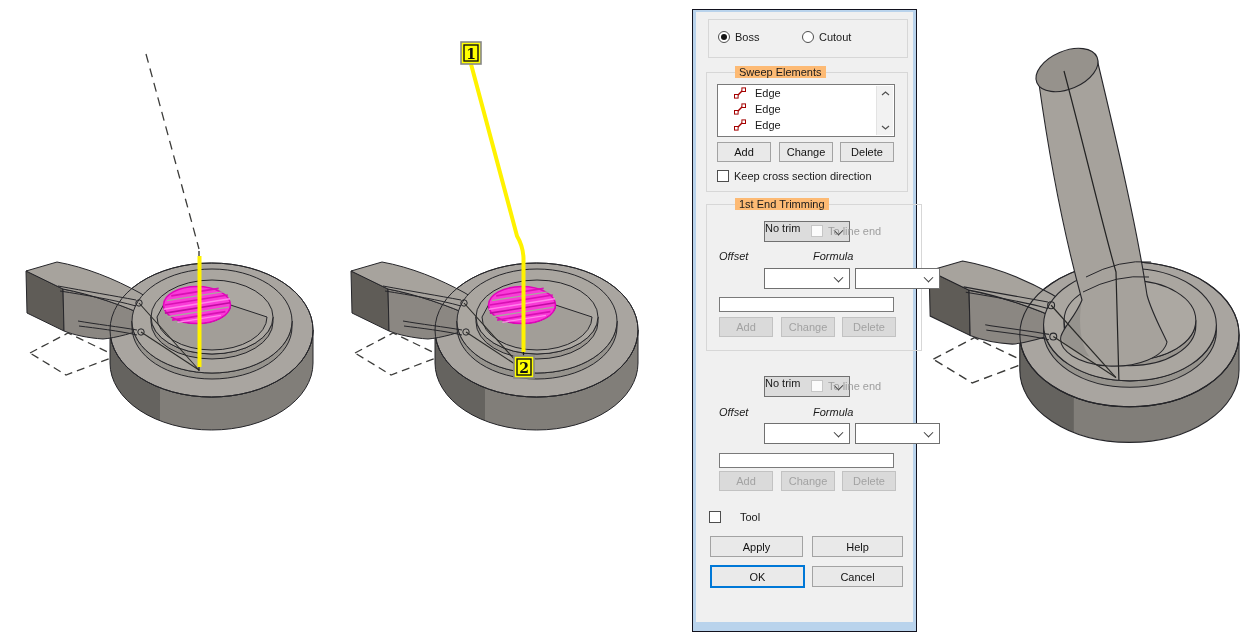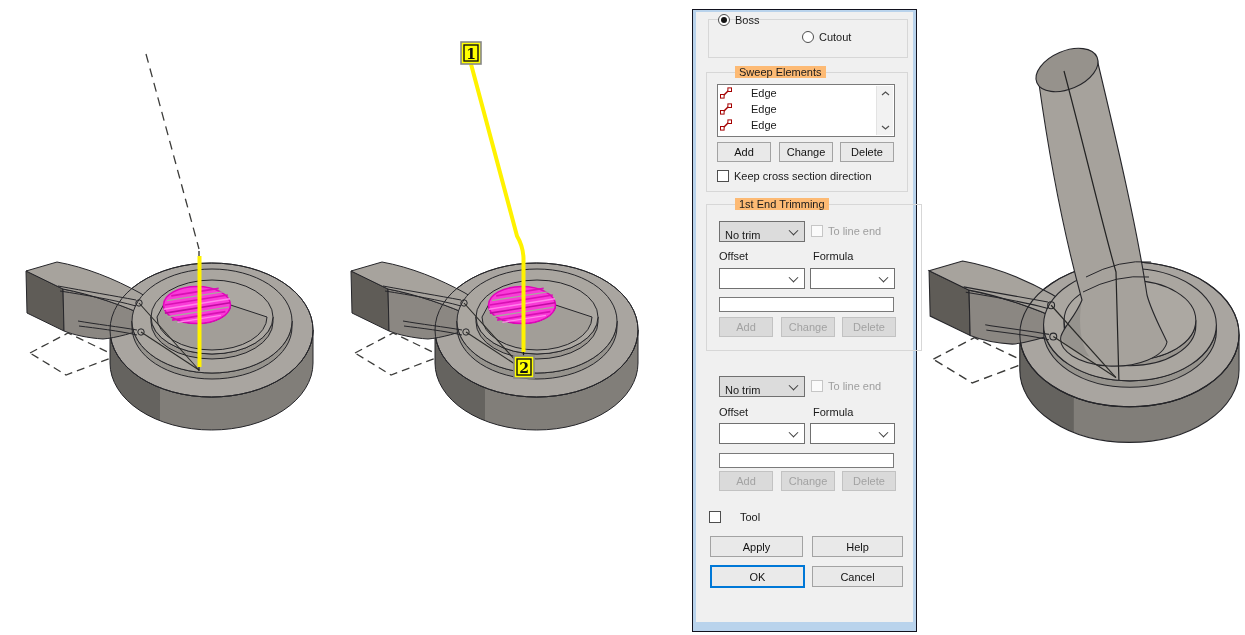--- a/index.html
+++ b/index.html
@@ -19,32 +19,32 @@
   .groupbox{position:absolute;box-sizing:border-box;border:1px solid #d7d7d7;}
   .grouplabel{position:absolute;top:-7px;left:28px;background:#fdba74;padding:0 4px;white-space:nowrap;}
   .radio-item{position:absolute;display:flex;align-items:center;gap:5px;}
   .radio{width:12px;height:12px;box-sizing:border-box;border:1px solid #4e4e4e;border-radius:50%;background:#fff;position:relative;flex:0 0 auto;}
   .radio.sel::after{content:"";position:absolute;inset:2px;background:#141414;border-radius:50%;}
   .cb{width:12px;height:12px;box-sizing:border-box;border:1px solid #4e4e4e;background:#fff;flex:0 0 auto;}
   .cb.dis{border-color:#c6c6c6;background:#fbfbfb;}
   .cbrow{position:absolute;display:flex;align-items:center;gap:5px;}
   .cbrow.dis{color:#9e9e9e;}
   .listbox{position:absolute;box-sizing:border-box;background:#fff;border:1px solid #7a7a7a;overflow:hidden;}
-  .listrow{height:16px;display:flex;align-items:center;gap:19px;padding-left:2px;}
+  .listrow{height:16px;display:flex;align-items:center;gap:9px;padding-left:16px;}
   .vscroll{position:absolute;top:1px;right:1px;bottom:1px;width:16px;background:#f2f2f2;border-left:1px solid #e3e3e3;}
   .varrow{position:absolute;left:0;width:16px;height:15px;display:flex;align-items:center;justify-content:center;}
   .btn{position:absolute;box-sizing:border-box;border:1px solid #a3a3a3;background:#e9e9e9;
        display:flex;align-items:center;justify-content:center;font-size:11px;color:#121212;cursor:default;}
   .btn.dis{background:#dadada;border-color:#c2c2c2;color:#a2a2a2;}
   .btn.okfocus{border:2px solid #0078d7;background:#eaeaea;}
-  .combo{position:absolute;box-sizing:border-box;border:1px solid #707070;background:#fff;display:flex;align-items:flex-end;padding-left:5px;}
+  .combo{position:absolute;box-sizing:border-box;border:1px solid #707070;background:#fff;display:flex;align-items:flex-start;margin-left:45px;}
   .combo.gray{background:#dcdcdc;}
   .chev{position:absolute;right:7px;top:50%;width:6px;height:6px;border-right:1.4px solid #3c3c3c;border-bottom:1.4px solid #3c3c3c;transform:translateY(-70%) rotate(45deg);}
   .tinput{position:absolute;box-sizing:border-box;border:1px solid #7a7a7a;background:#fff;}
-  .flabel{position:absolute;white-space:nowrap;}
+  .flabel{position:absolute;white-space:nowrap;font-style:italic;}
 </style>
 </head>
 <body>
 
 <div id="stage">
 
 <svg id="viewport-svg" width="1245" height="635">
   <defs>
 
     <g id="gBase">
@@ -128,21 +128,21 @@
     <use href="#gVlines" transform="translate(901,-22) scale(1.08)"></use>
     <path d="M1064,71 C1085,150 1105,235 1116,272 L1118.9,380" fill="none" stroke="#222222" stroke-width="1.2"></path>
   </g>
 </svg>
 
 <div class="dialog">
   <div class="dialog-body">
     <div class="dlg-content">
 
       <div class="groupbox" style="left:12px;top:7px;width:200px;height:39px;"></div>
-      <div class="radio-item" style="left:22px;top:2px;">
+      <div class="radio-item" style="left:22px;top:19px;">
         <span class="radio sel"></span>
         <span>Boss</span>
       </div>
       <div class="radio-item" style="left:106px;top:19px;">
         <span class="radio"></span>
         <span>Cutout</span>
       </div>
 
       <div class="groupbox" style="left:10px;top:60px;width:202px;height:120px;">
         <span class="grouplabel">Sweep Elements</span>

